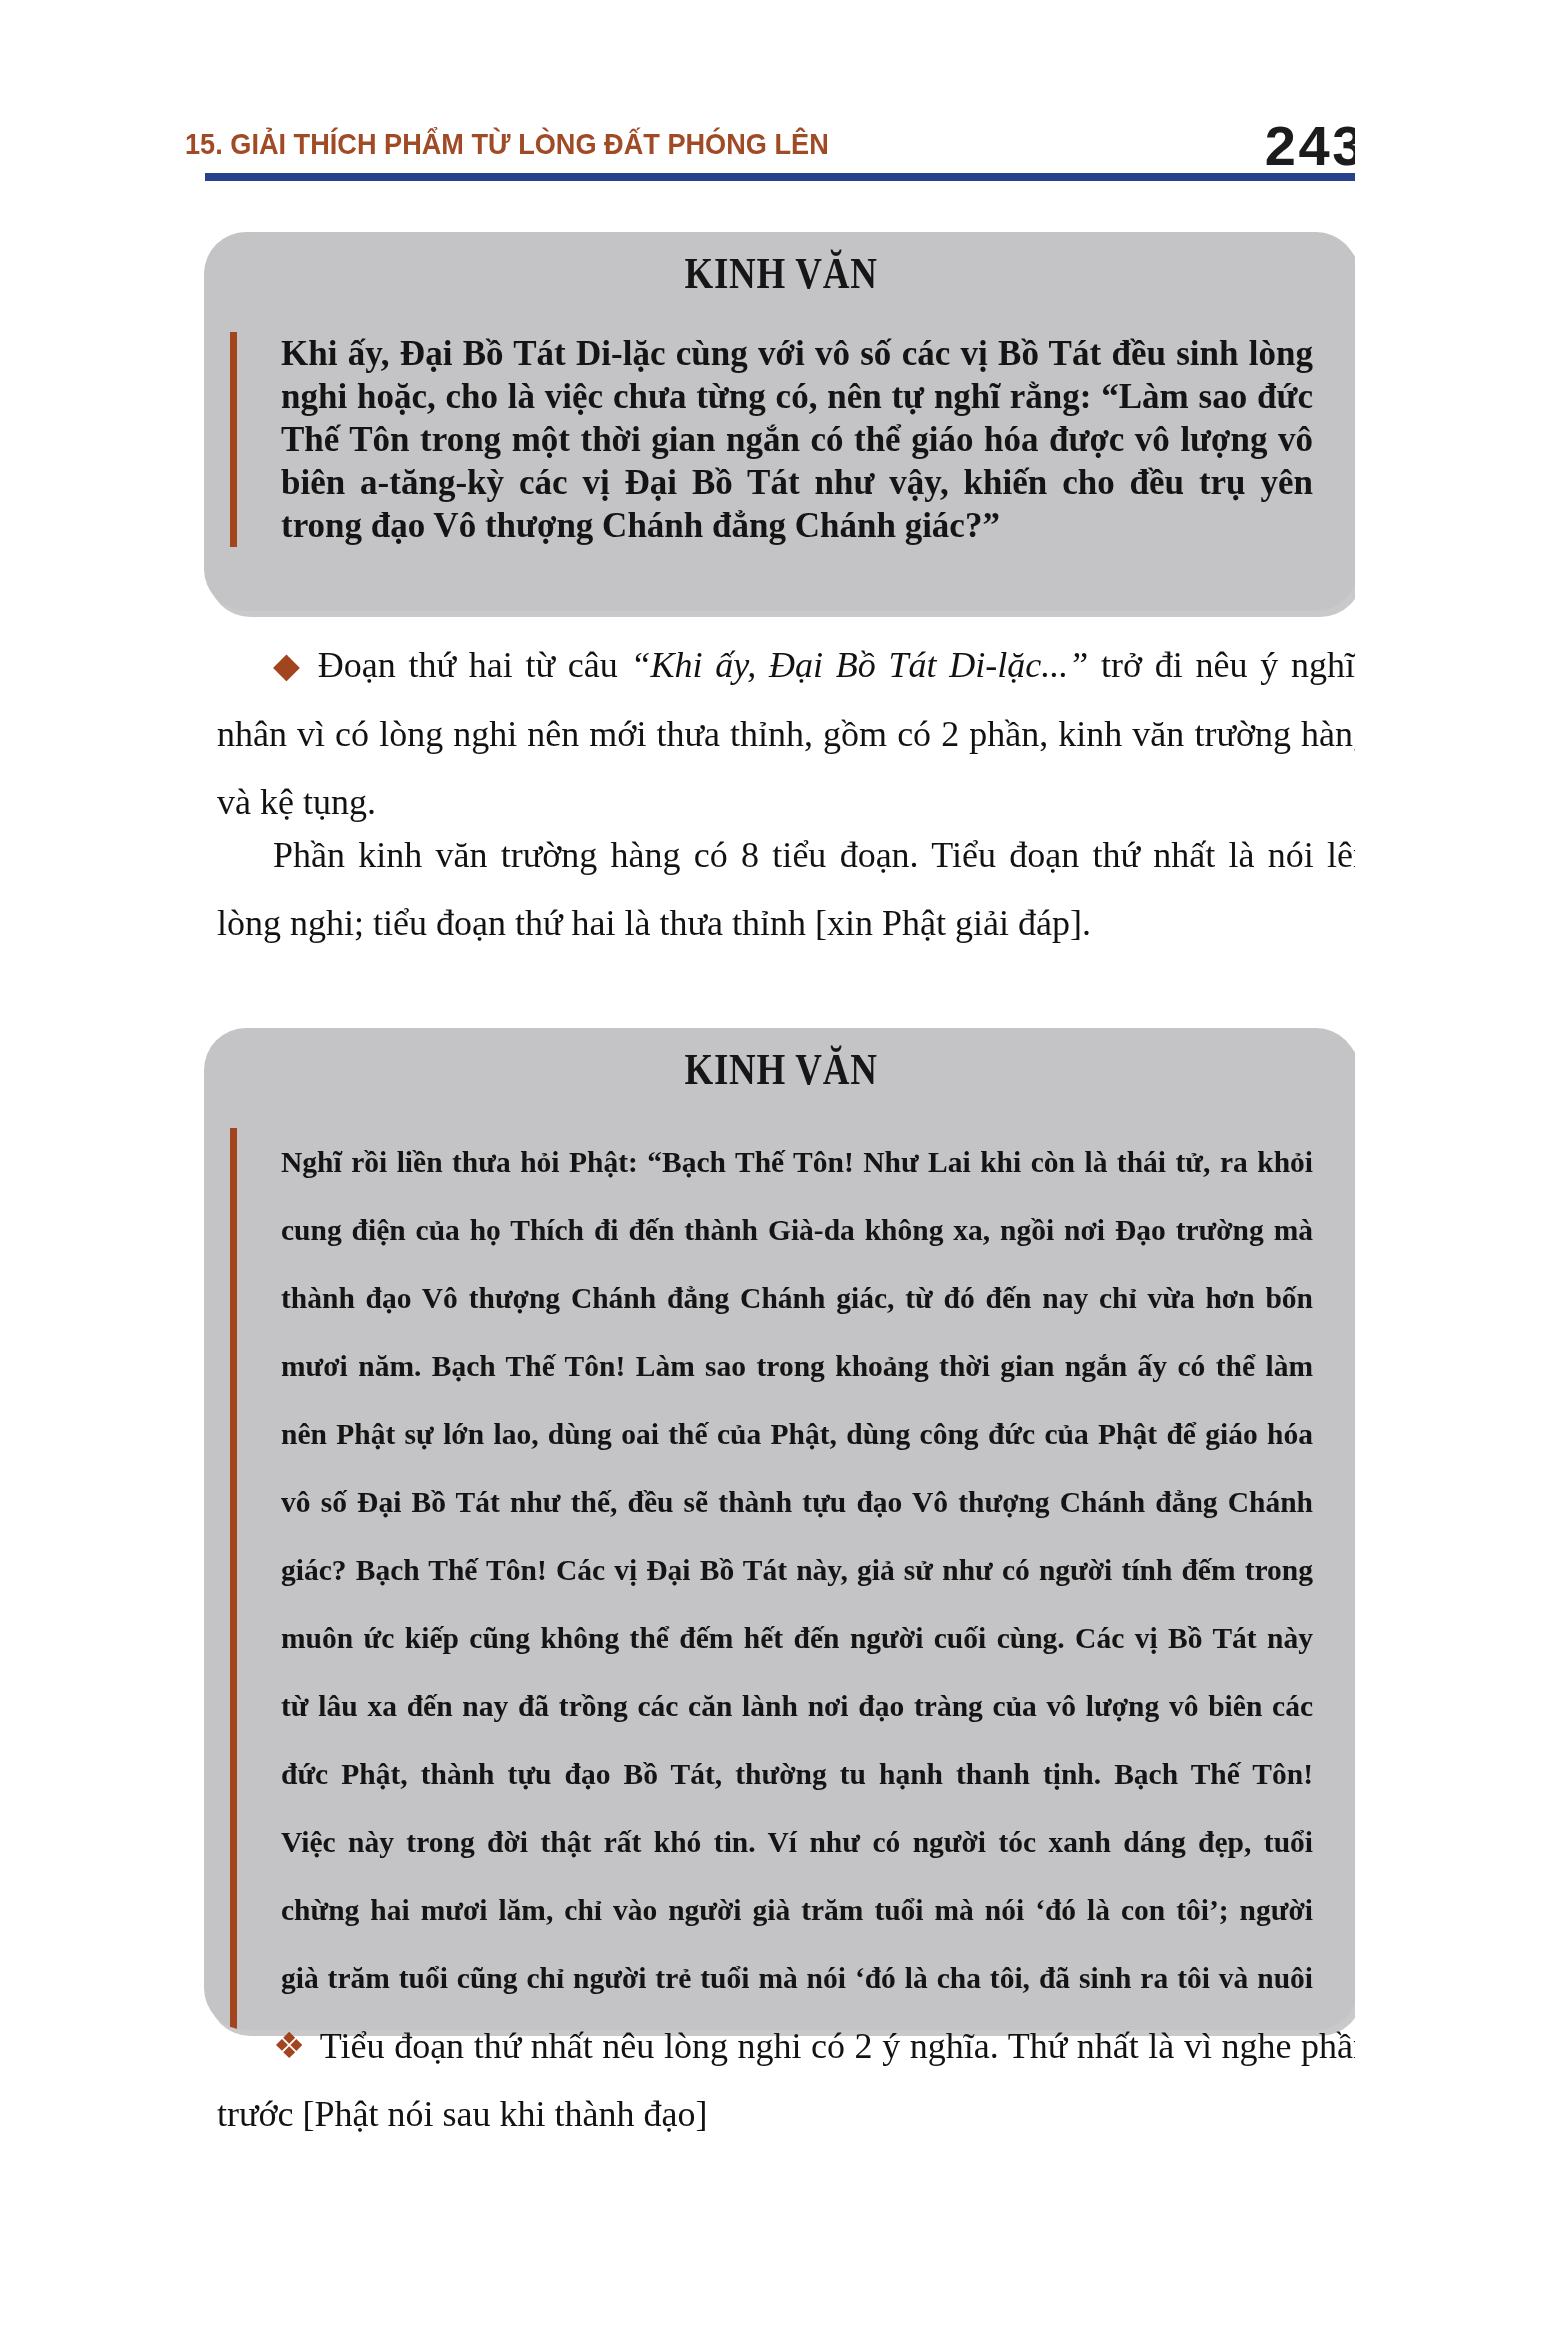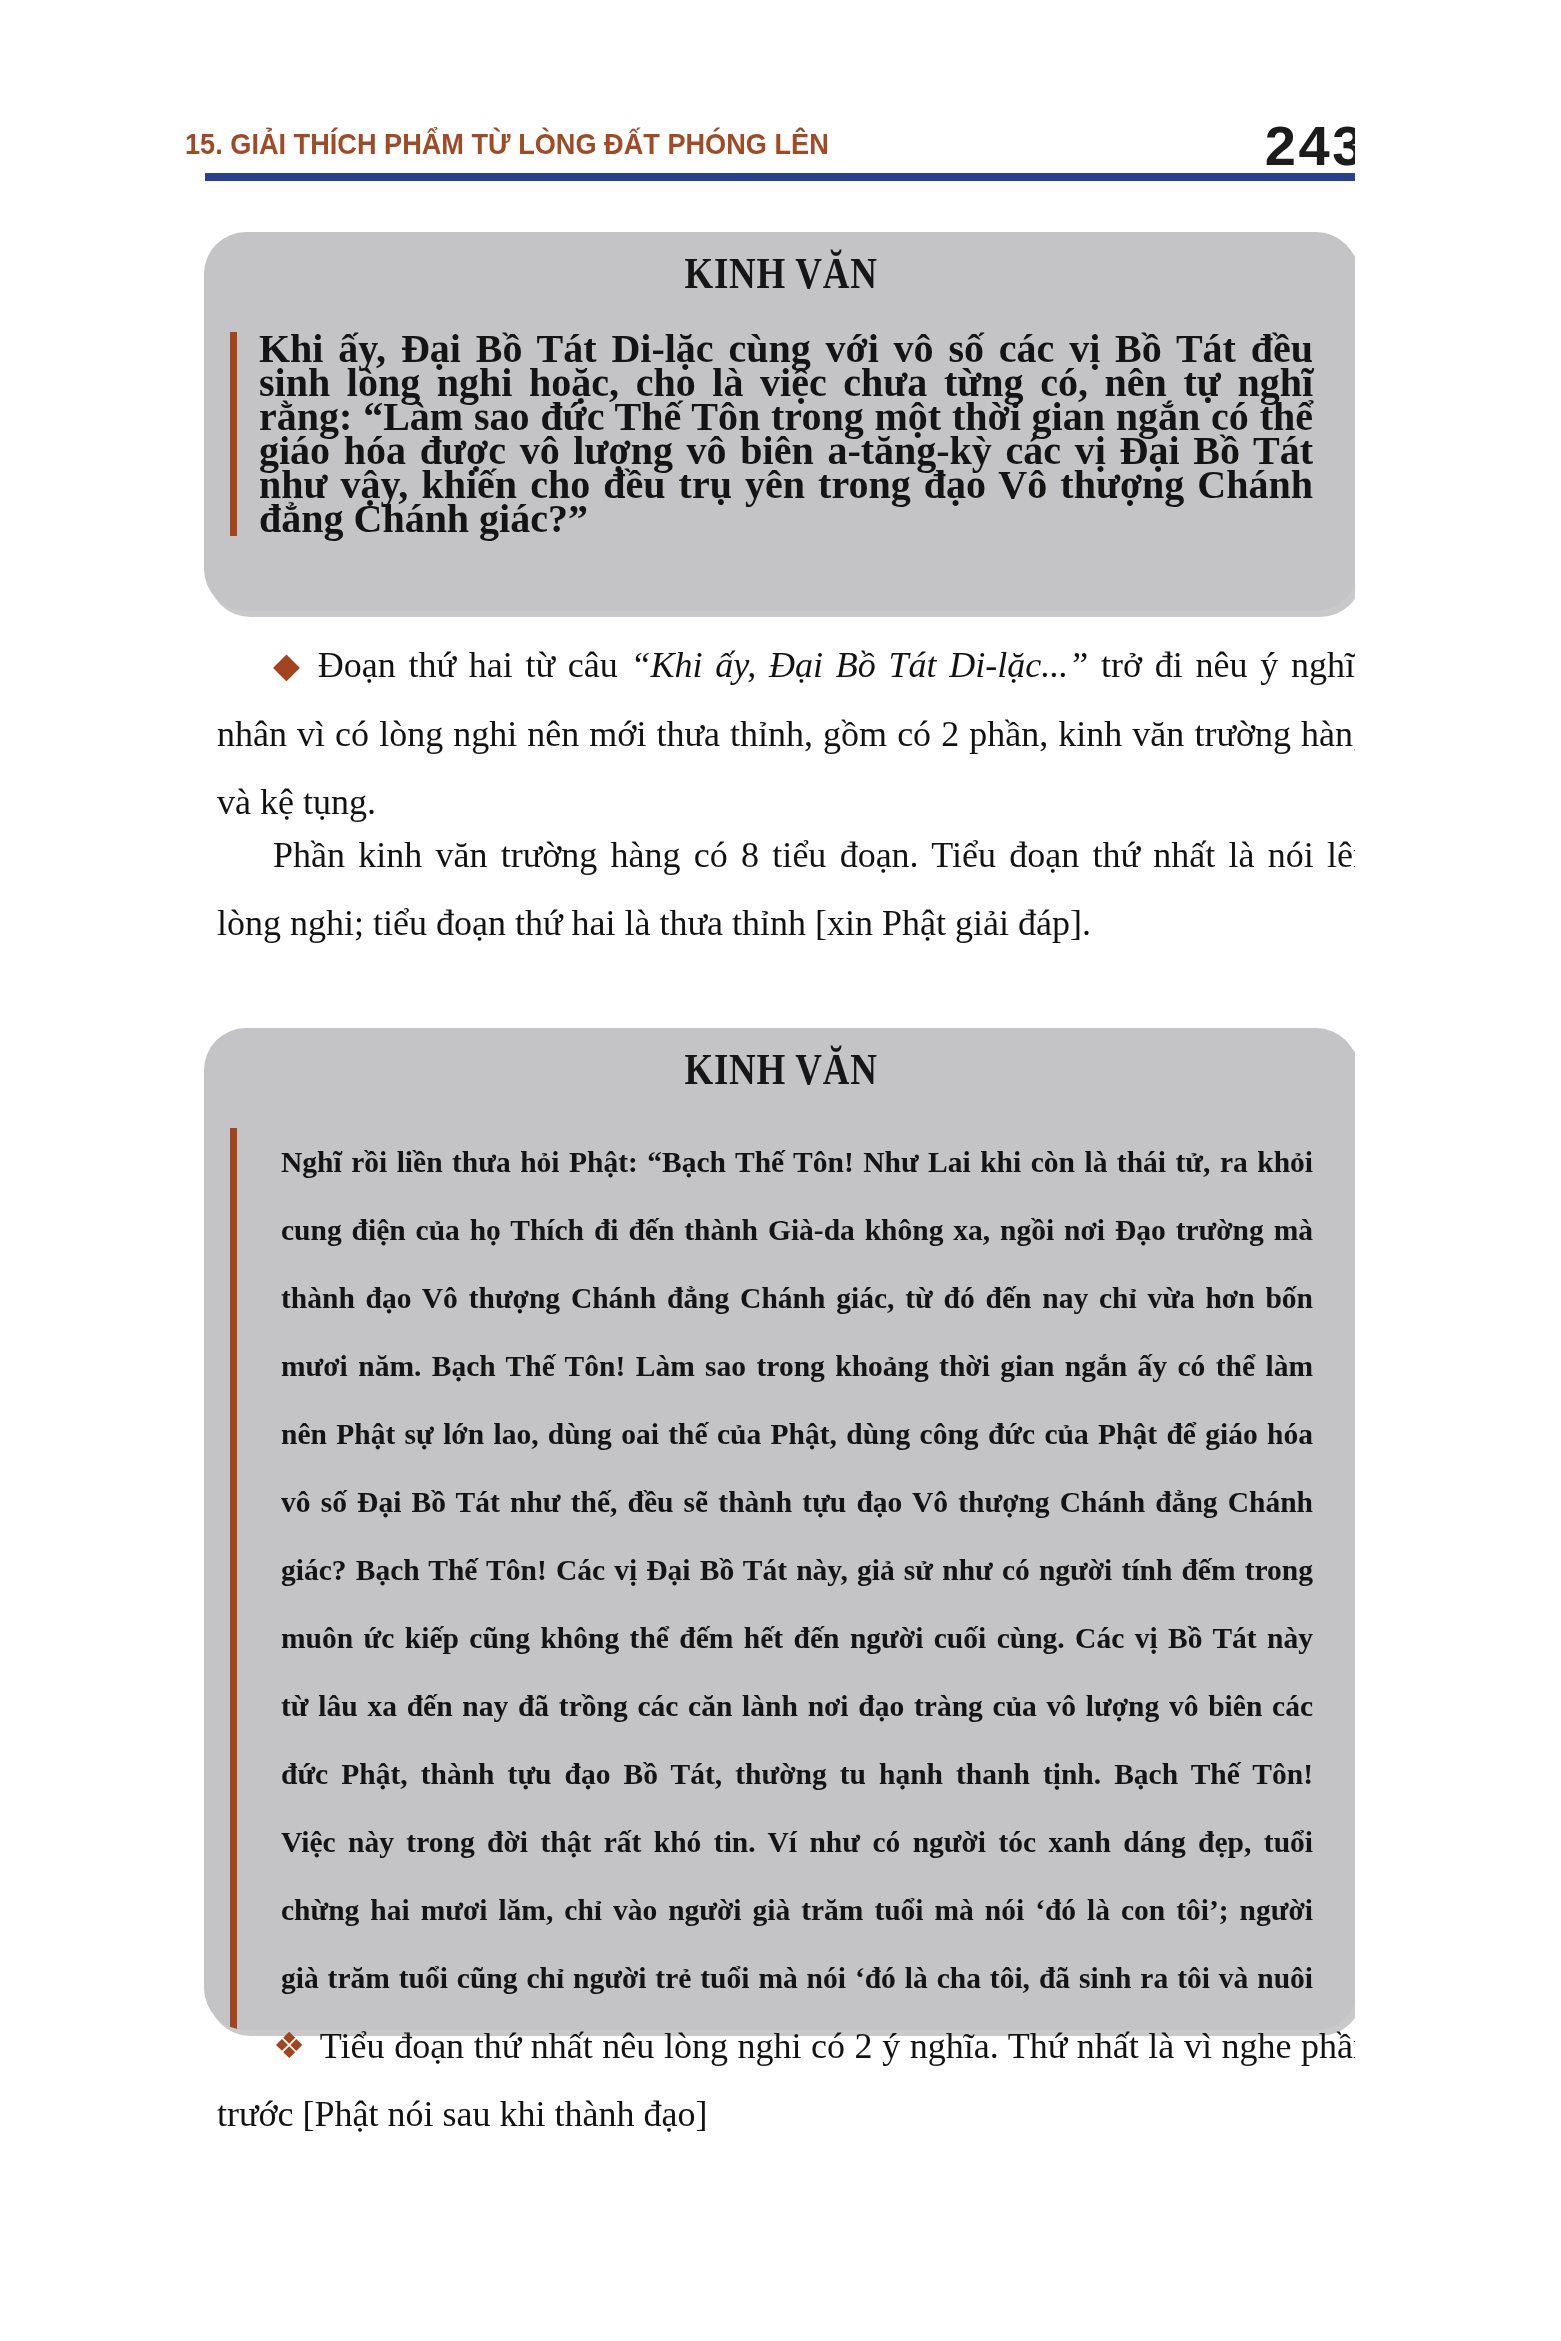--- a/index.html
+++ b/index.html
@@ -31,21 +31,21 @@
   .box1{top:232px;height:379px;}
   .box2{top:1028px;height:1002px;}
   .kinh-heading{
     margin-top:16px;text-align:center;font-weight:700;font-size:44px;color:#161616;
   }
   .kinh-heading .condensed{display:inline-block;transform:scaleX(0.84);letter-spacing:0.9px;}
   .kinh-quote{
     margin:33px 45px 0 26px;border-left:7.8px solid #A2451E;padding-left:44px;
     font-weight:700;text-align:justify;color:#141414;
   }
-  .box1 .kinh-quote{font-size:40px;line-height:34px;padding-left:22px;}
+  .box1 .kinh-quote{font-size:35px;line-height:43px;}
   .box2 .kinh-quote{font-size:29.5px;line-height:68px;word-spacing:1.3px;}
   
   .commentary{
     position:absolute;left:217px;width:1154px;margin:0;
     font-size:36px;line-height:68px;color:#121212;
     text-align:justify;text-indent:56px;
   }
   .p1{top:631px;}
   .p2{top:821px;}
   .p3{top:2012px;}

